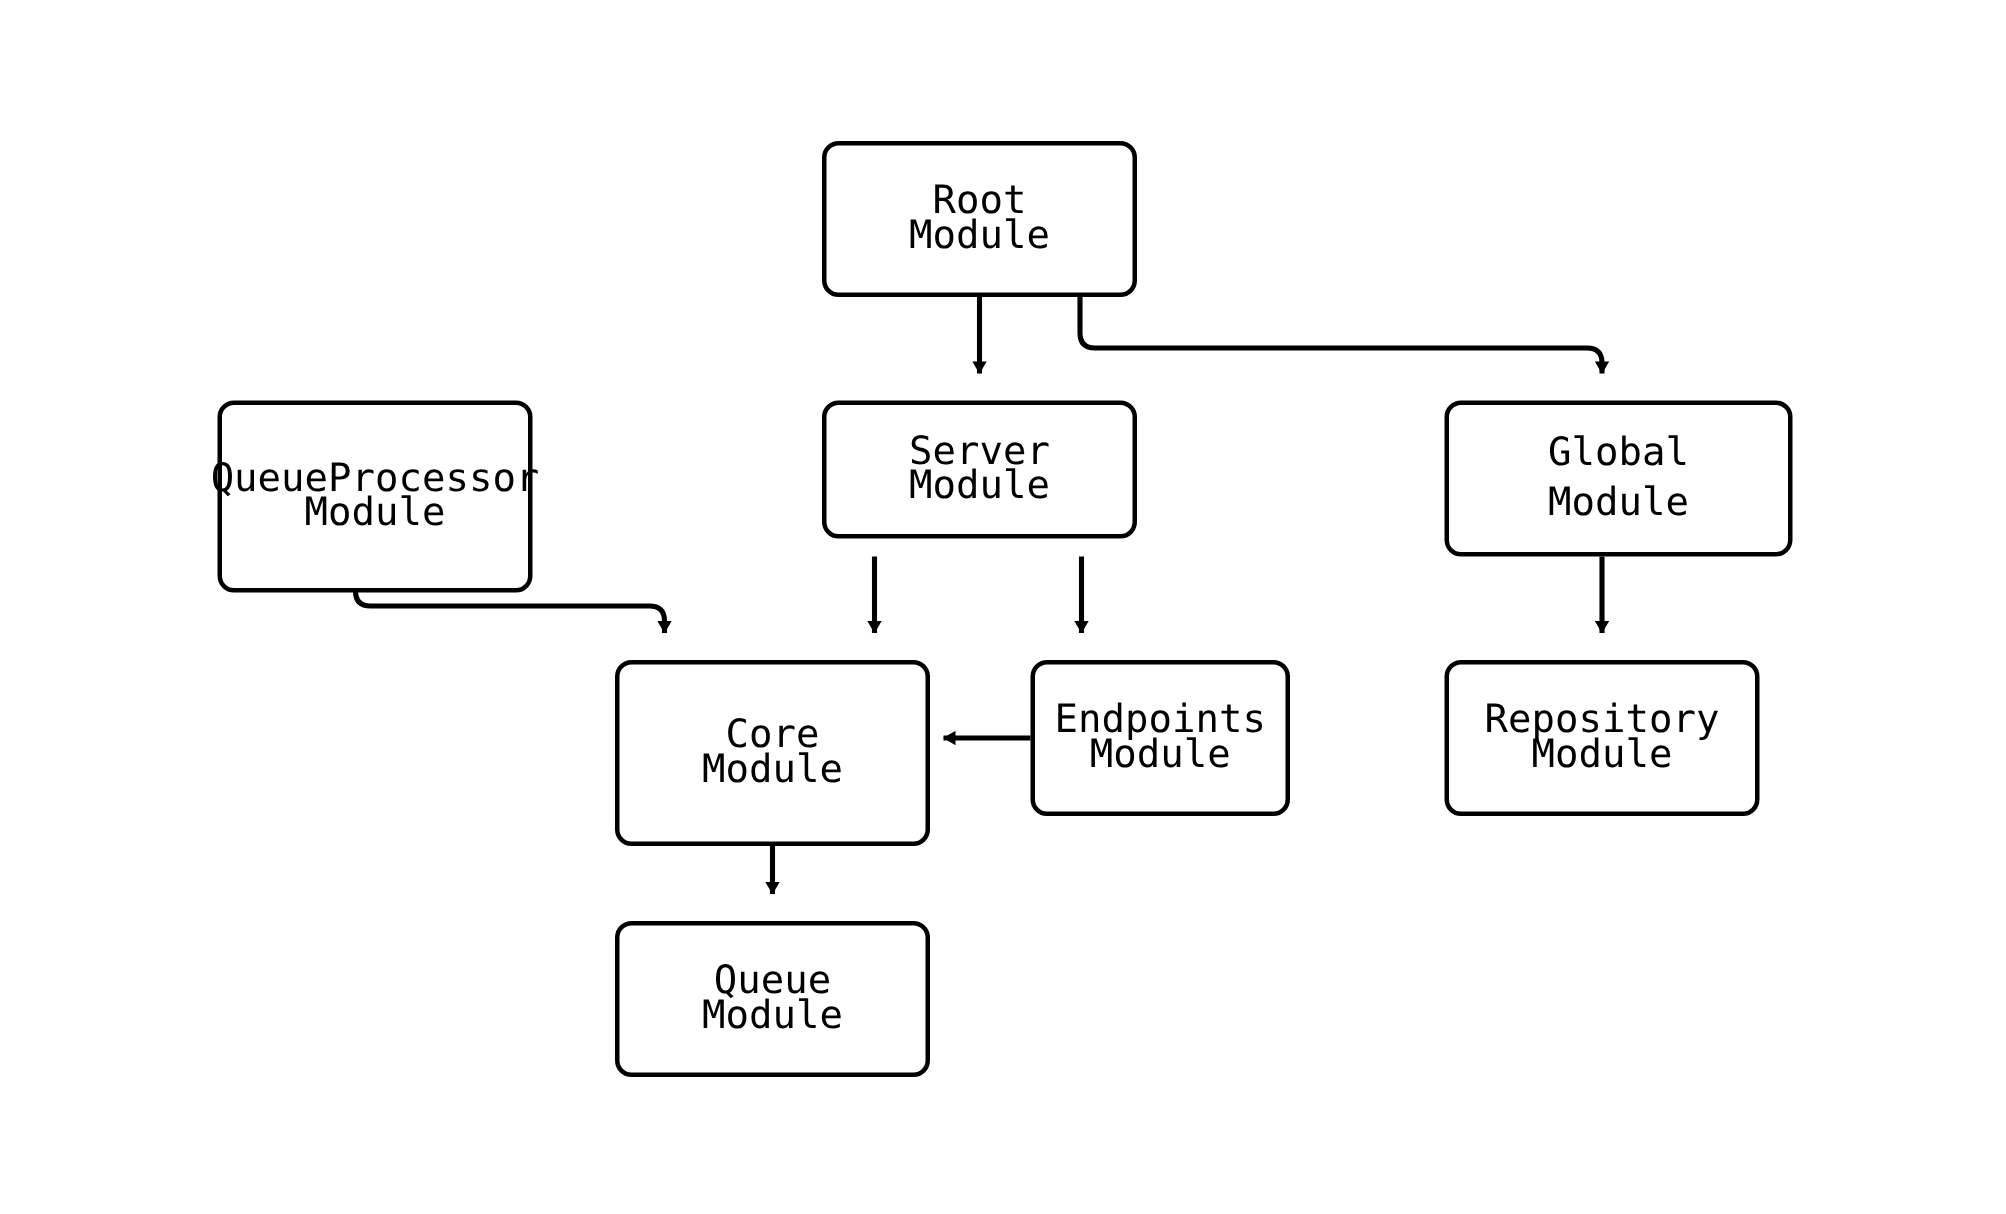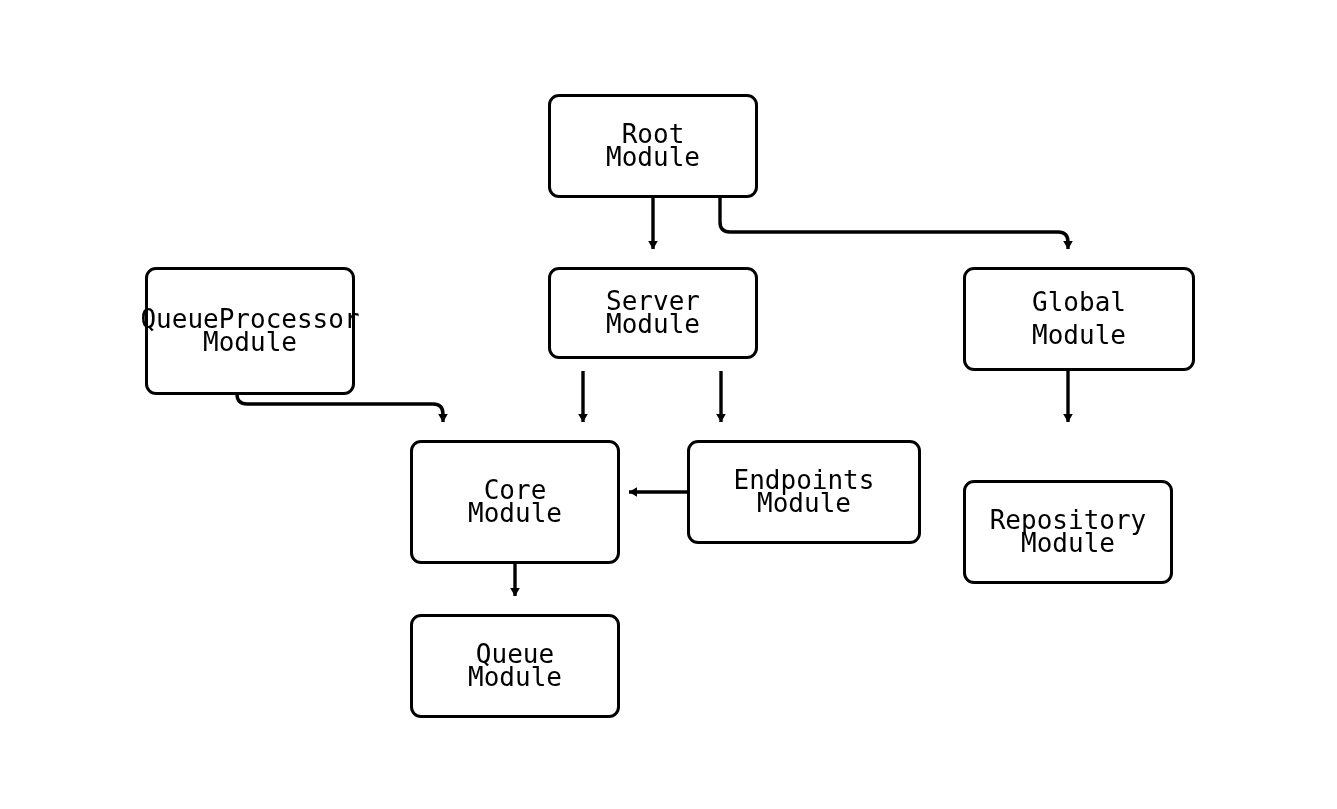--- a/index.html
+++ b/index.html
@@ -101,26 +101,26 @@
   <div class="node" style="left:963px; top:267px; width:232px; height:104px;gap:10px;">
     <div class="node-label">Global</div>
     <div class="node-label">Module</div>
   </div>
 
   <div class="node" style="left:410px; top:440px; width:210px; height:124px;">
     <div class="node-label">Core</div>
     <div class="node-label">Module</div>
   </div>
 
-  <div class="node" style="left:687px; top:440px; width:234px; height:104px;">
+  <div class="node" style="left:687px; top:440px; width:173px; height:104px;">
     <div class="node-label">Endpoints</div>
     <div class="node-label">Module</div>
   </div>
 
-  <div class="node" style="left:963px; top:440px; width:210px; height:104px;margin-top:40px;">
+  <div class="node" style="left:963px; top:440px; width:210px; height:104px;">
     <div class="node-label">Repository</div>
     <div class="node-label">Module</div>
   </div>
 
   <div class="node" style="left:410px; top:614px; width:210px; height:104px;justify-content:center;">
     <div class="node-label">Queue</div>
     <div class="node-label">Module</div>
   </div>
 
 </div>

